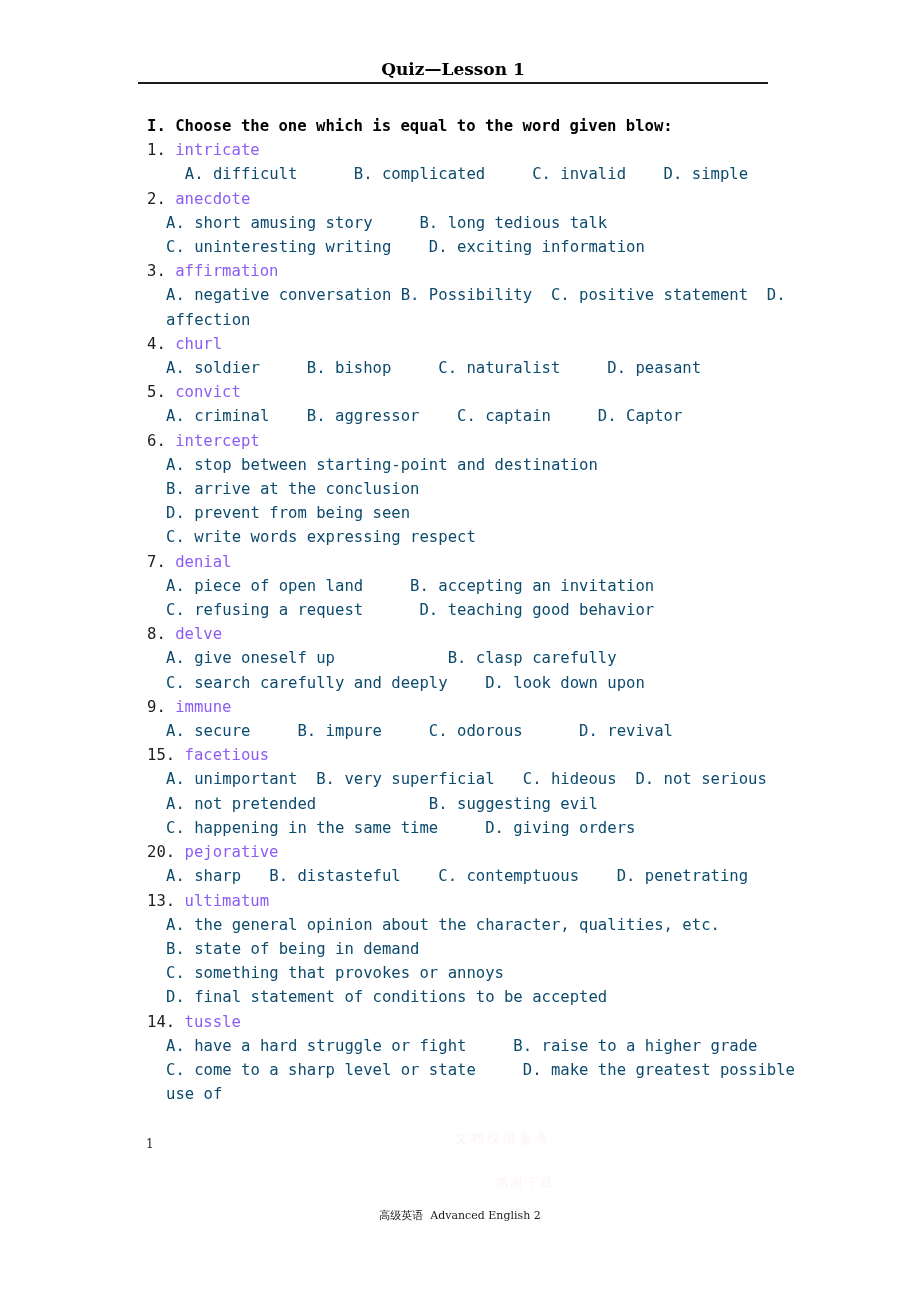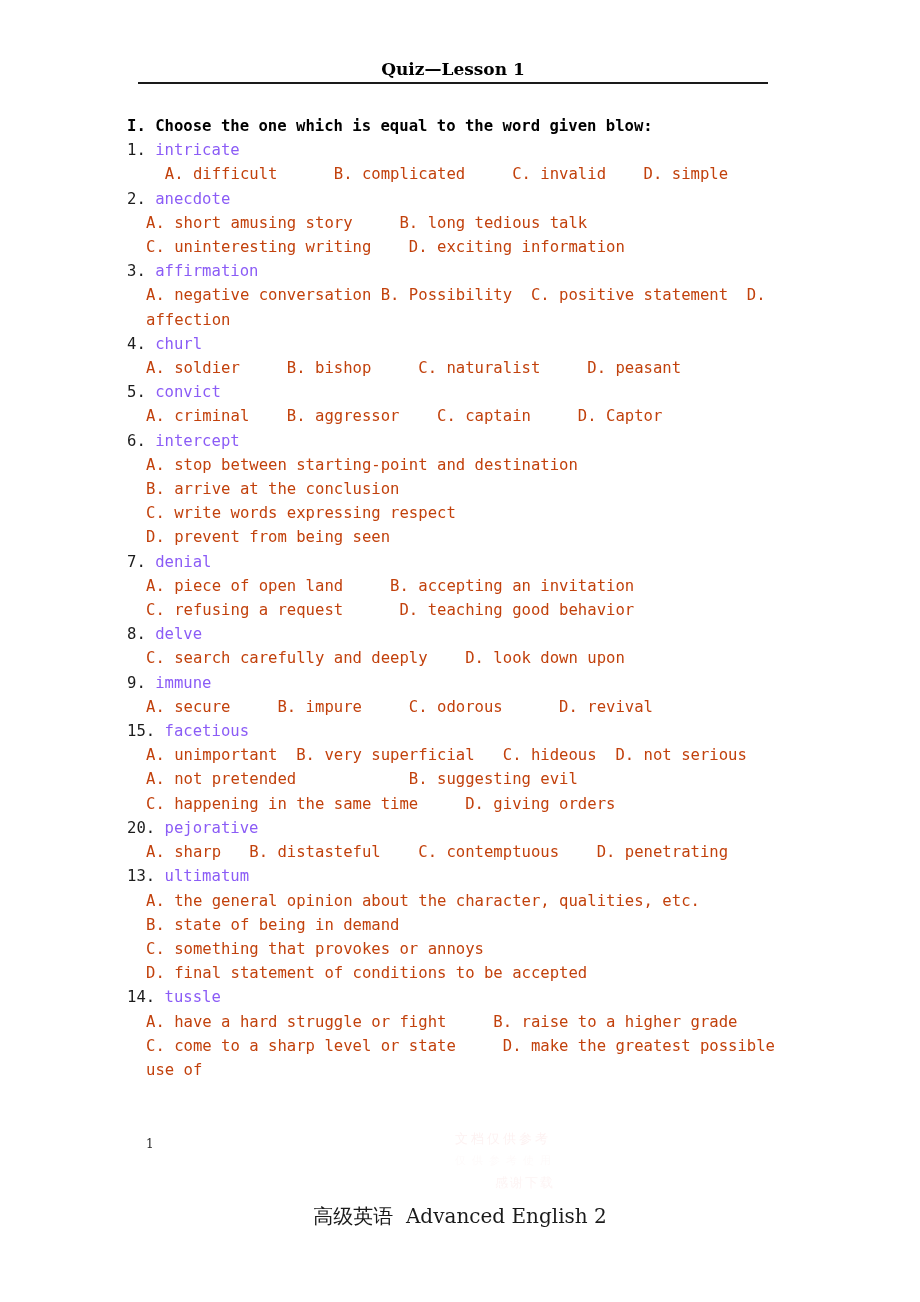--- a/index.html
+++ b/index.html
@@ -46,31 +46,31 @@
   .header-rule {
     margin-top: 2px;
     border-bottom: 2px solid #1a1a1a;
     width: 630px;
     height: 0;
   }
 
   
   .content {
     position: absolute;
-    left: 127px;
+    left: 147px;
     top: 114px;
     width: 648px;
   }
   .line {
     font-size: 15.6px;
     line-height: 24.2px;
     white-space: pre-wrap;
     word-break: normal;
     letter-spacing: 0px;
-    color: #c2410c;
+    color: #0c4a6e;
   }
   .line.section {
     font-weight: bold;
     color: #000000;
   }
   .line.entry {
     color: #1c1c1c;
   }
   .word {
     color: #8b5cf6;
@@ -121,21 +121,21 @@
   
   .footer {
     position: absolute;
     left: 0;
     top: 1206px;
     width: 920px;
     text-align: center;
   }
   .footer-text {
     font-family: "DejaVu Serif", "Liberation Serif", serif;
-    font-size: 20px;
+    font-size: 11px;
     line-height: 20px;
     color: #1a1a1a;
     white-space: pre;
   }
 </style>
 </head>
 <body>
 
 <div class="page">
 
@@ -154,26 +154,27 @@
       <div class="line options">C. uninteresting writing    D. exciting information</div>
       <div class="line entry"><span>3.</span> <span class="word">affirmation</span></div>
       <div class="line options">A. negative conversation B. Possibility  C. positive statement  D. affection</div>
       <div class="line entry"><span>4.</span> <span class="word">churl</span></div>
       <div class="line options">A. soldier     B. bishop     C. naturalist     D. peasant</div>
       <div class="line entry"><span>5.</span> <span class="word">convict</span></div>
       <div class="line options">A. criminal    B. aggressor    C. captain     D. Captor</div>
       <div class="line entry"><span>6.</span> <span class="word">intercept</span></div>
       <div class="line options">A. stop between starting-point and destination</div>
       <div class="line options">B. arrive at the conclusion</div>
+      <div class="line options">D. prevent from being seen</div>
       <div class="line options">C. write words expressing respect</div>
-      <div class="line options">D. prevent from being seen</div>
       <div class="line entry"><span>7.</span> <span class="word">denial</span></div>
       <div class="line options">A. piece of open land     B. accepting an invitation</div>
       <div class="line options">C. refusing a request      D. teaching good behavior</div>
       <div class="line entry"><span>8.</span> <span class="word">delve</span></div>
+      <div class="line options">A. give oneself up            B. clasp carefully</div>
       <div class="line options">C. search carefully and deeply    D. look down upon</div>
       <div class="line entry"><span>9.</span> <span class="word">immune</span></div>
       <div class="line options">A. secure     B. impure     C. odorous      D. revival</div>
       <div class="line entry"><span>15.</span> <span class="word">facetious</span></div>
       <div class="line options">A. unimportant  B. very superficial   C. hideous  D. not serious</div>
       <div class="line options">A. not pretended            B. suggesting evil</div>
       <div class="line options">C. happening in the same time     D. giving orders</div>
       <div class="line entry"><span>20.</span> <span class="word">pejorative</span></div>
       <div class="line options">A. sharp   B. distasteful    C. contemptuous    D. penetrating</div>
       <div class="line entry"><span>13.</span> <span class="word">ultimatum</span></div>

